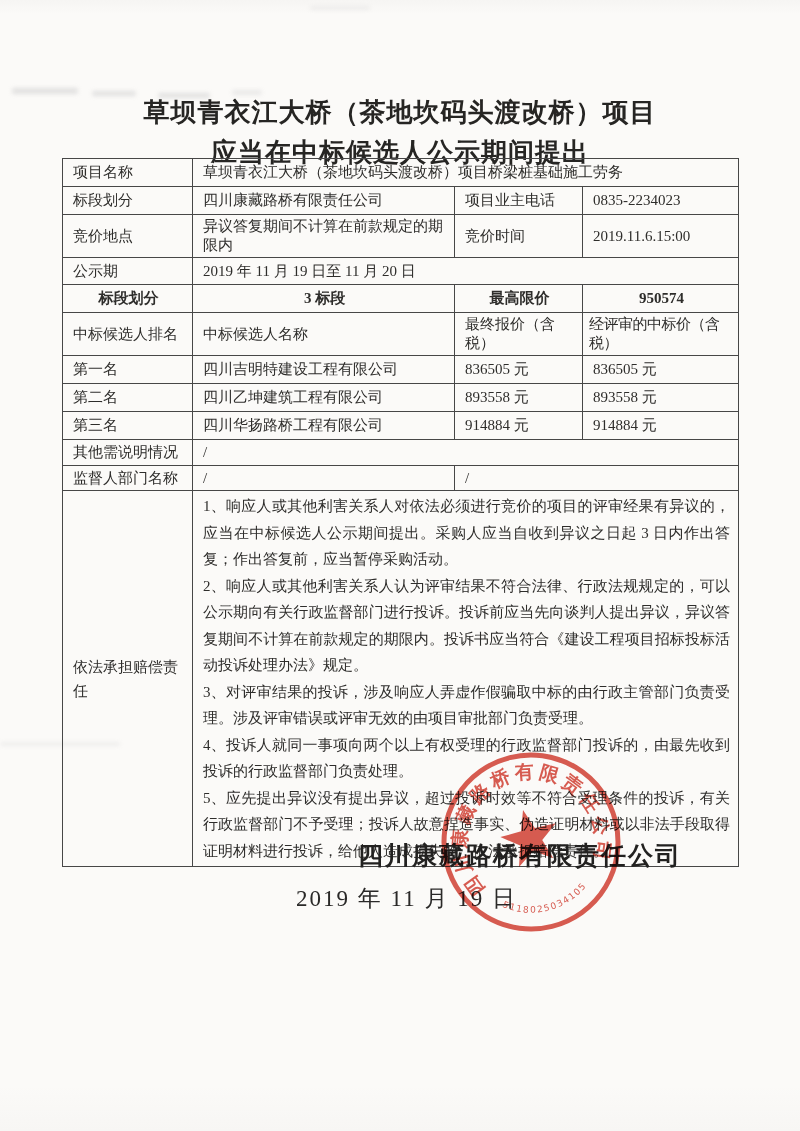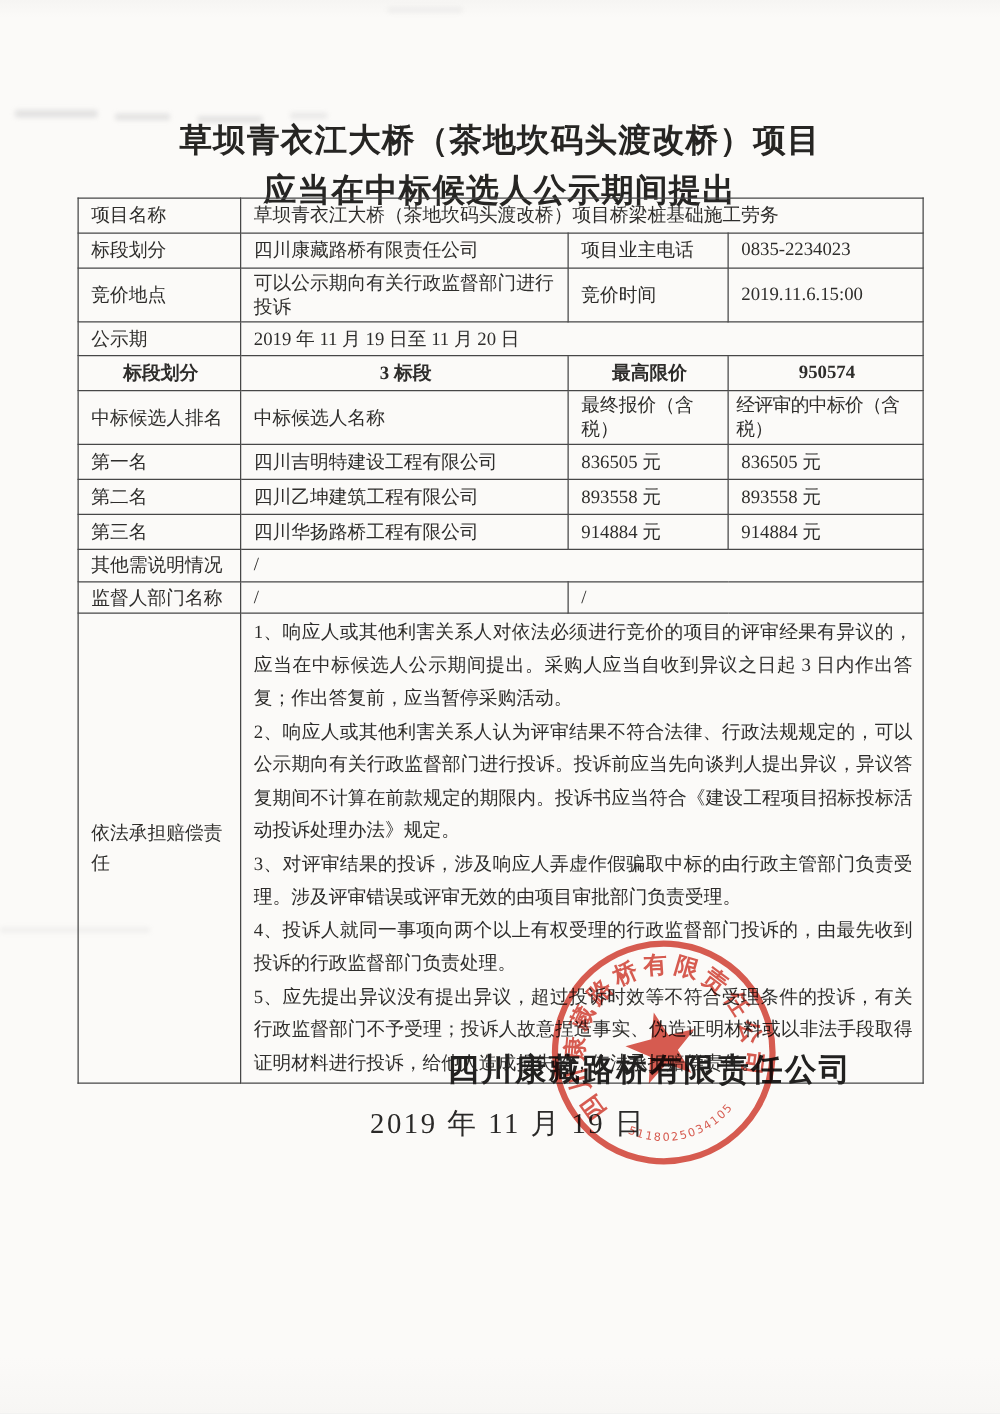--- a/index.html
+++ b/index.html
@@ -113,21 +113,21 @@
       <td class="val" colspan="3">草坝青衣江大桥（茶地坎码头渡改桥）项目桥梁桩基础施工劳务</td>
     </tr>
     <tr style="height:28px">
       <td>标段划分</td>
       <td class="val">四川康藏路桥有限责任公司</td>
       <td>项目业主电话</td>
       <td class="val">0835-2234023</td>
     </tr>
     <tr style="height:28px">
       <td>竞价地点</td>
-      <td class="val">可以公示期向有关行政监督部门进行投诉</td>
+      <td class="val">异议答复期间不计算在前款规定的期限内</td>
       <td>竞价时间</td>
       <td class="val">2019.11.6.15:00</td>
     </tr>
     <tr style="height:27px">
       <td>公示期</td>
       <td class="val" colspan="3">2019 年 11 月 19 日至 11 月 20 日</td>
     </tr>
     <tr class="bold" style="height:28px">
       <td>标段划分</td>
       <td class="val">3 标段</td>

